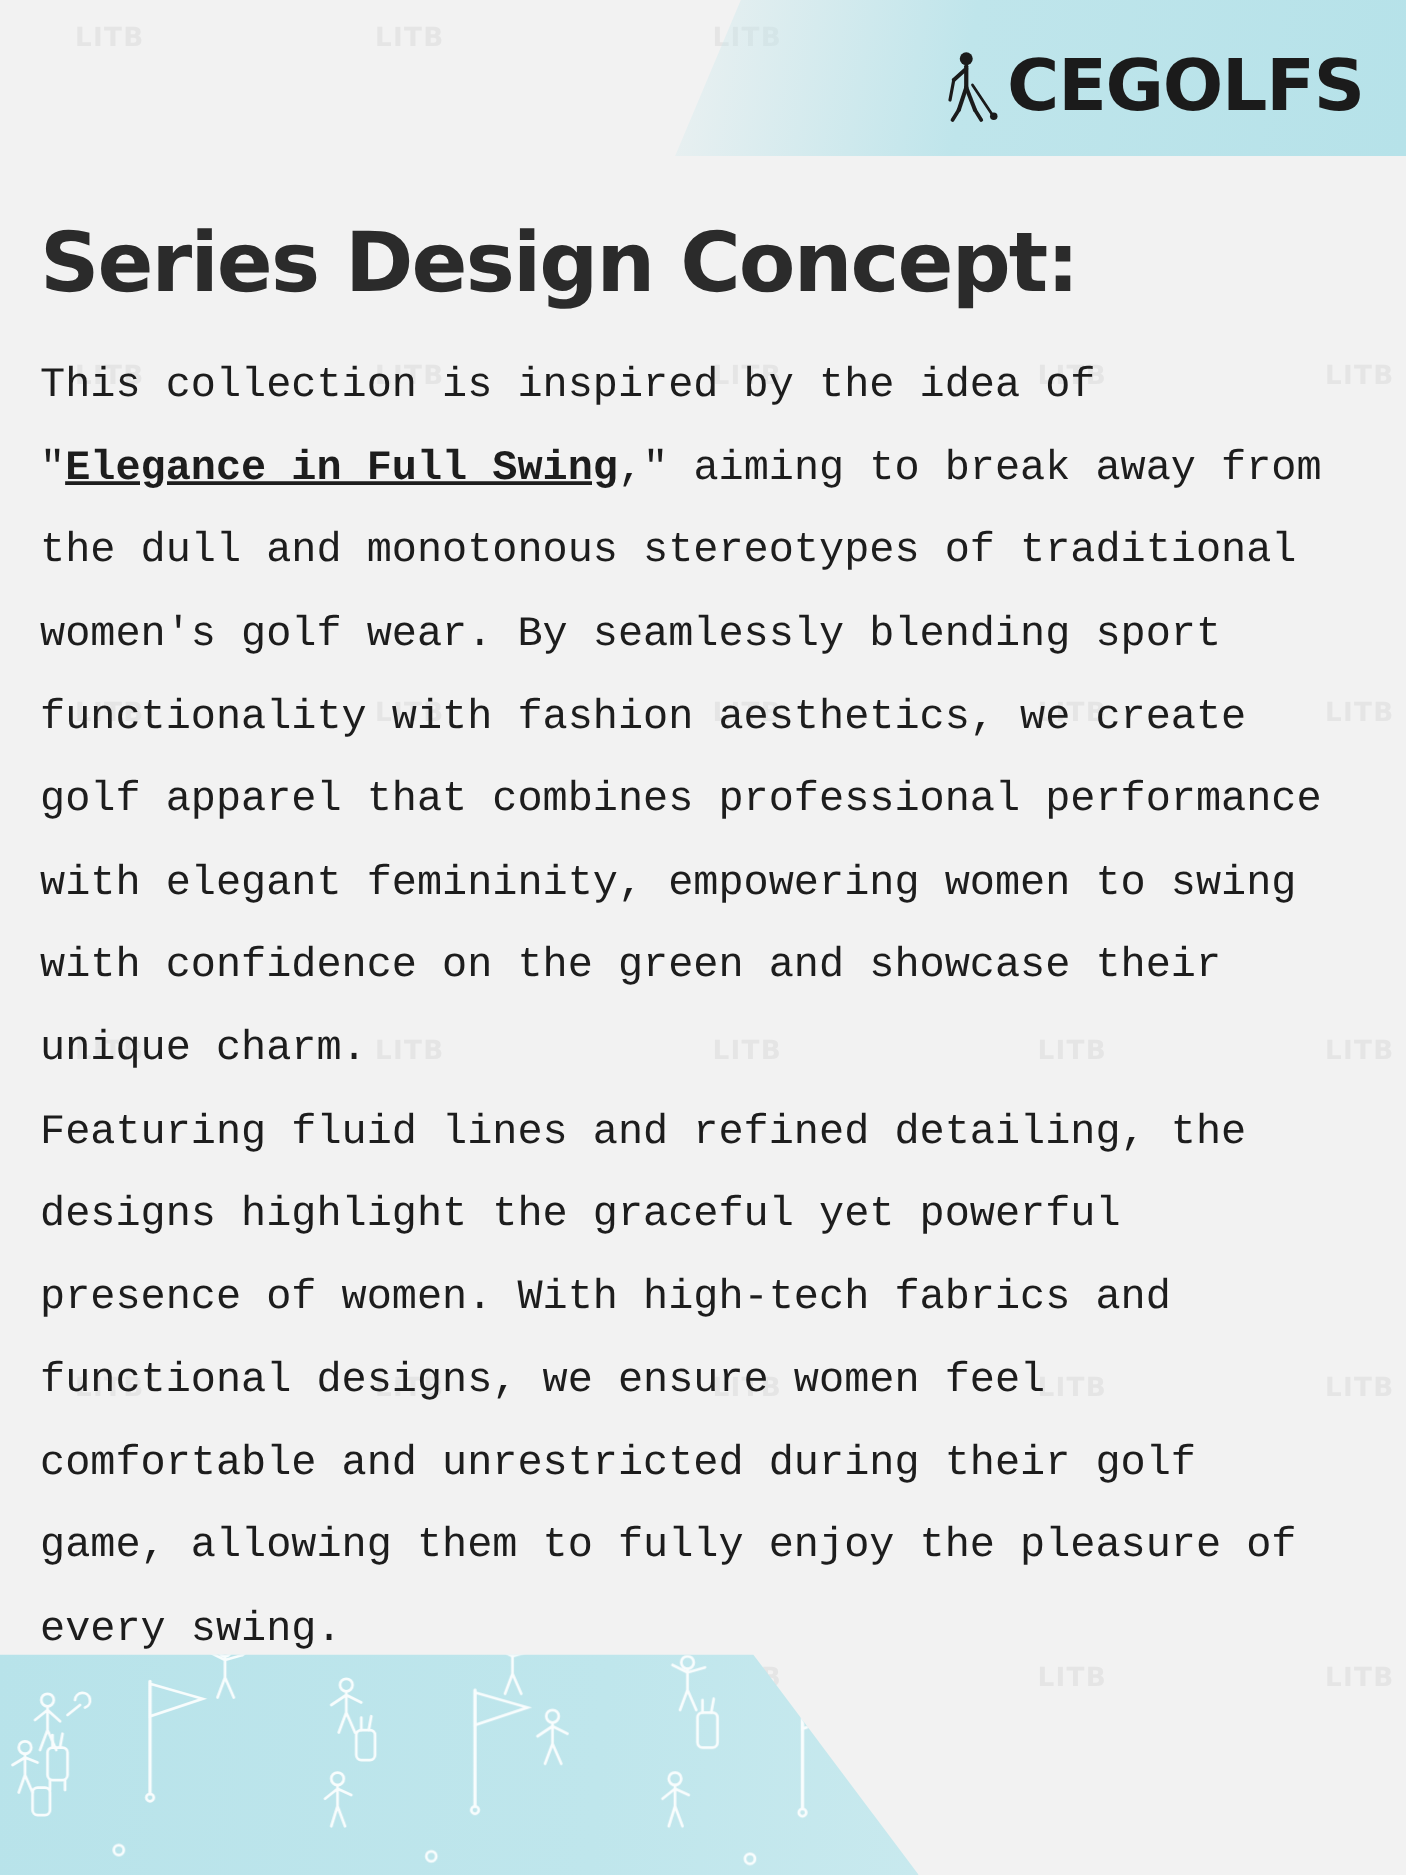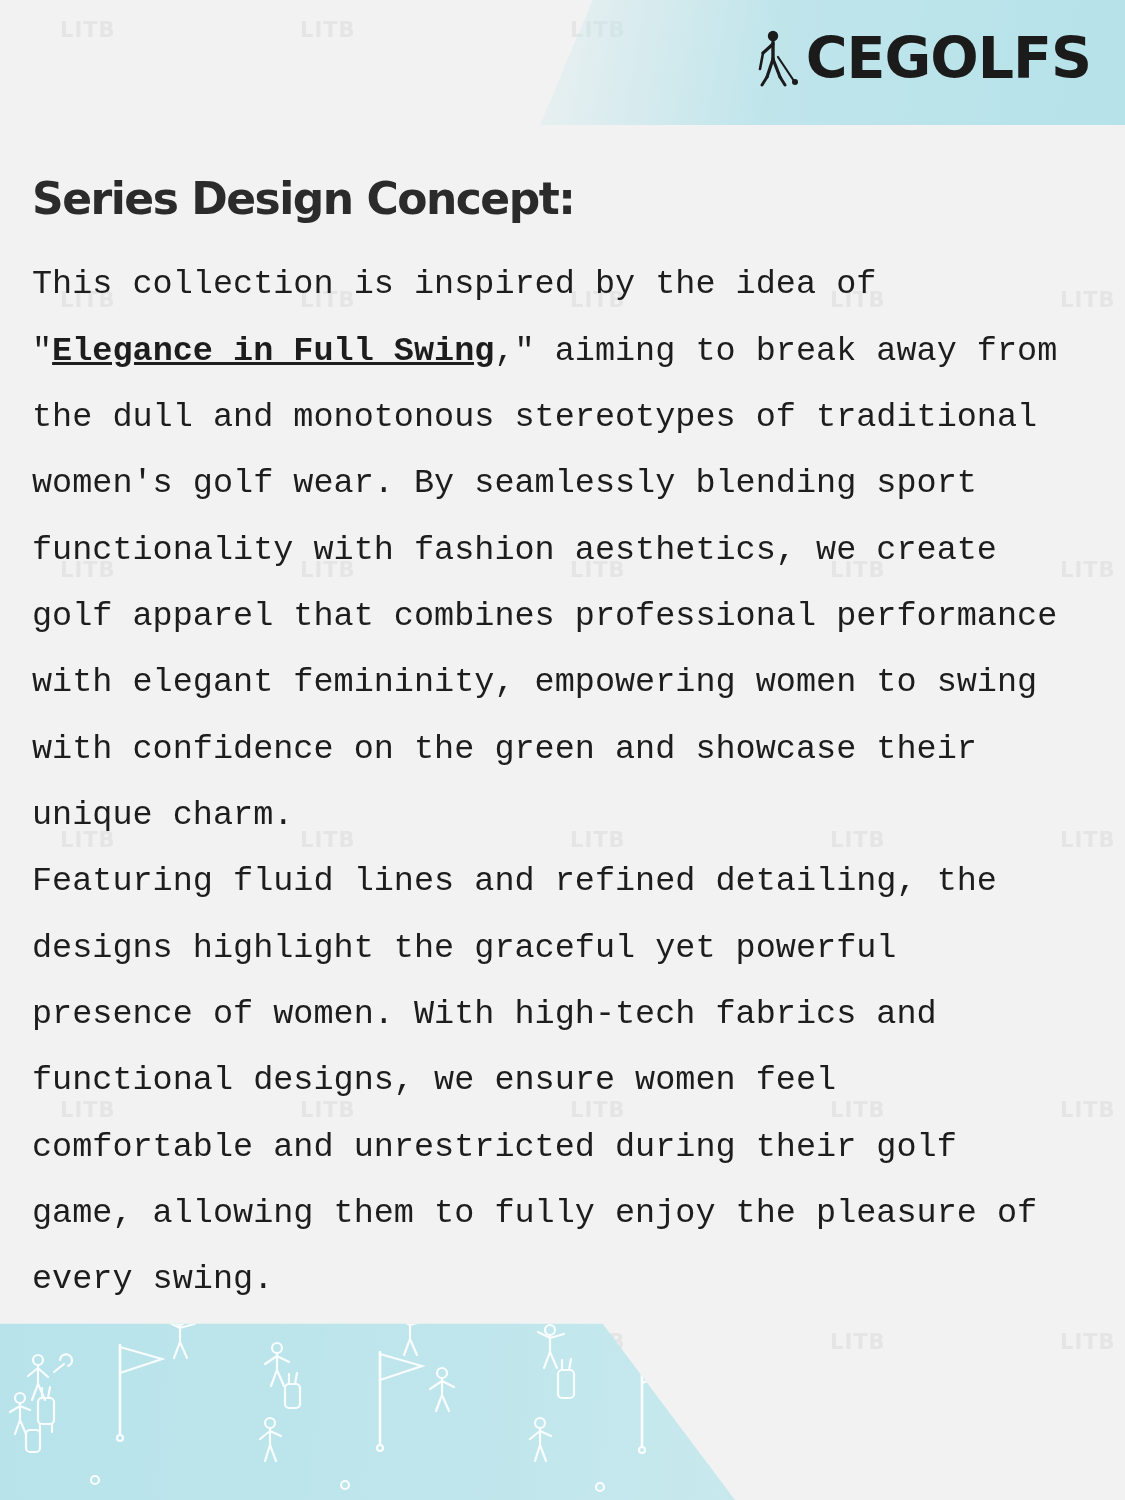--- a/index.html
+++ b/index.html
@@ -17,21 +17,21 @@
   .top-banner {
     position: absolute;
     top: 0; right: 0;
     width: 585px;
     height: 125px;
     background: linear-gradient(100deg, rgba(196,232,236,0.15) 0%, #bfe5eb 40%, #b6e2e9 100%);
     clip-path: polygon(9% 0, 100% 0, 100% 100%, 0% 100%);
   }
   .logo {
     position: absolute;
-    top: 29px;
+    top: 40px;
     right: 34px;
     display: flex;
     align-items: center;
     gap: 4px;
   }
   .logo-mark { width: 46px; height: 58px; display: block; }
   .logo-text {
     font-family: "DejaVu Sans", sans-serif;
     font-weight: bold;
     font-size: 57px;
@@ -43,21 +43,21 @@
   
   .content {
     position: absolute;
     top: 175px;
     left: 32px;
     width: 1055px;
   }
   .page-title {
     font-family: "DejaVu Sans", sans-serif;
     font-weight: bold;
-    font-size: 44px;
+    font-size: 66px;
     letter-spacing: -1.5px;
     color: #2b2b2b;
     margin: 0 0 28px 0;
     line-height: 1.1;
   }
   .body-text {
     font-family: Liberation Mono, monospace;
     font-size: 33.5px;
     line-height: 1.98;
     color: #1d1d1d;

